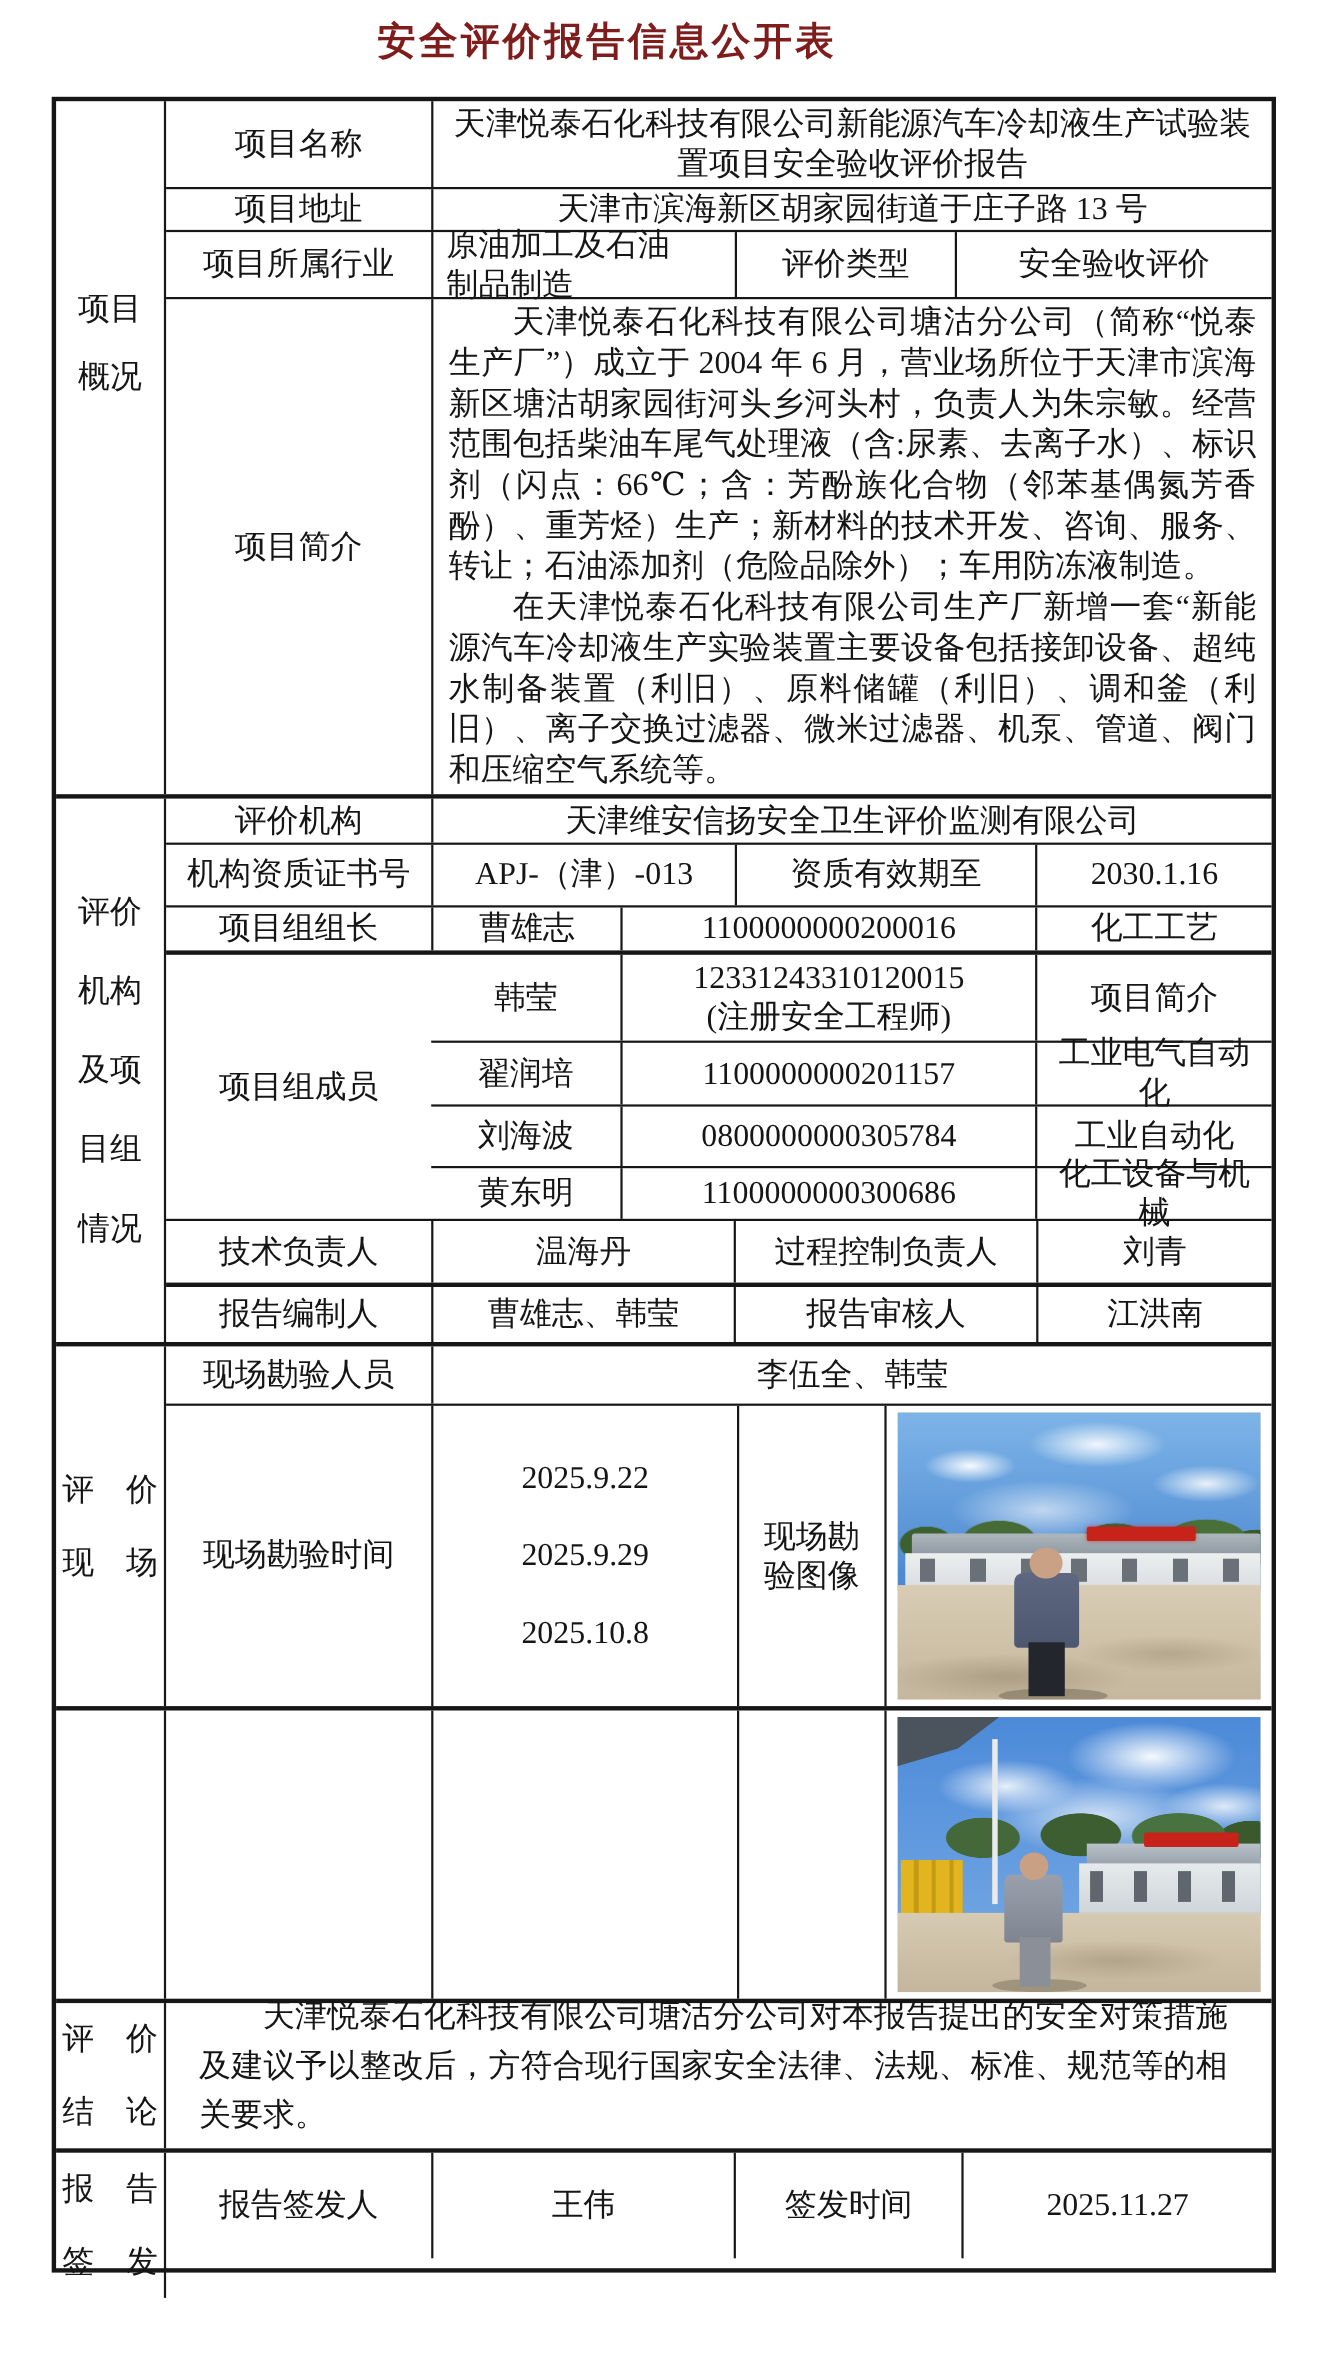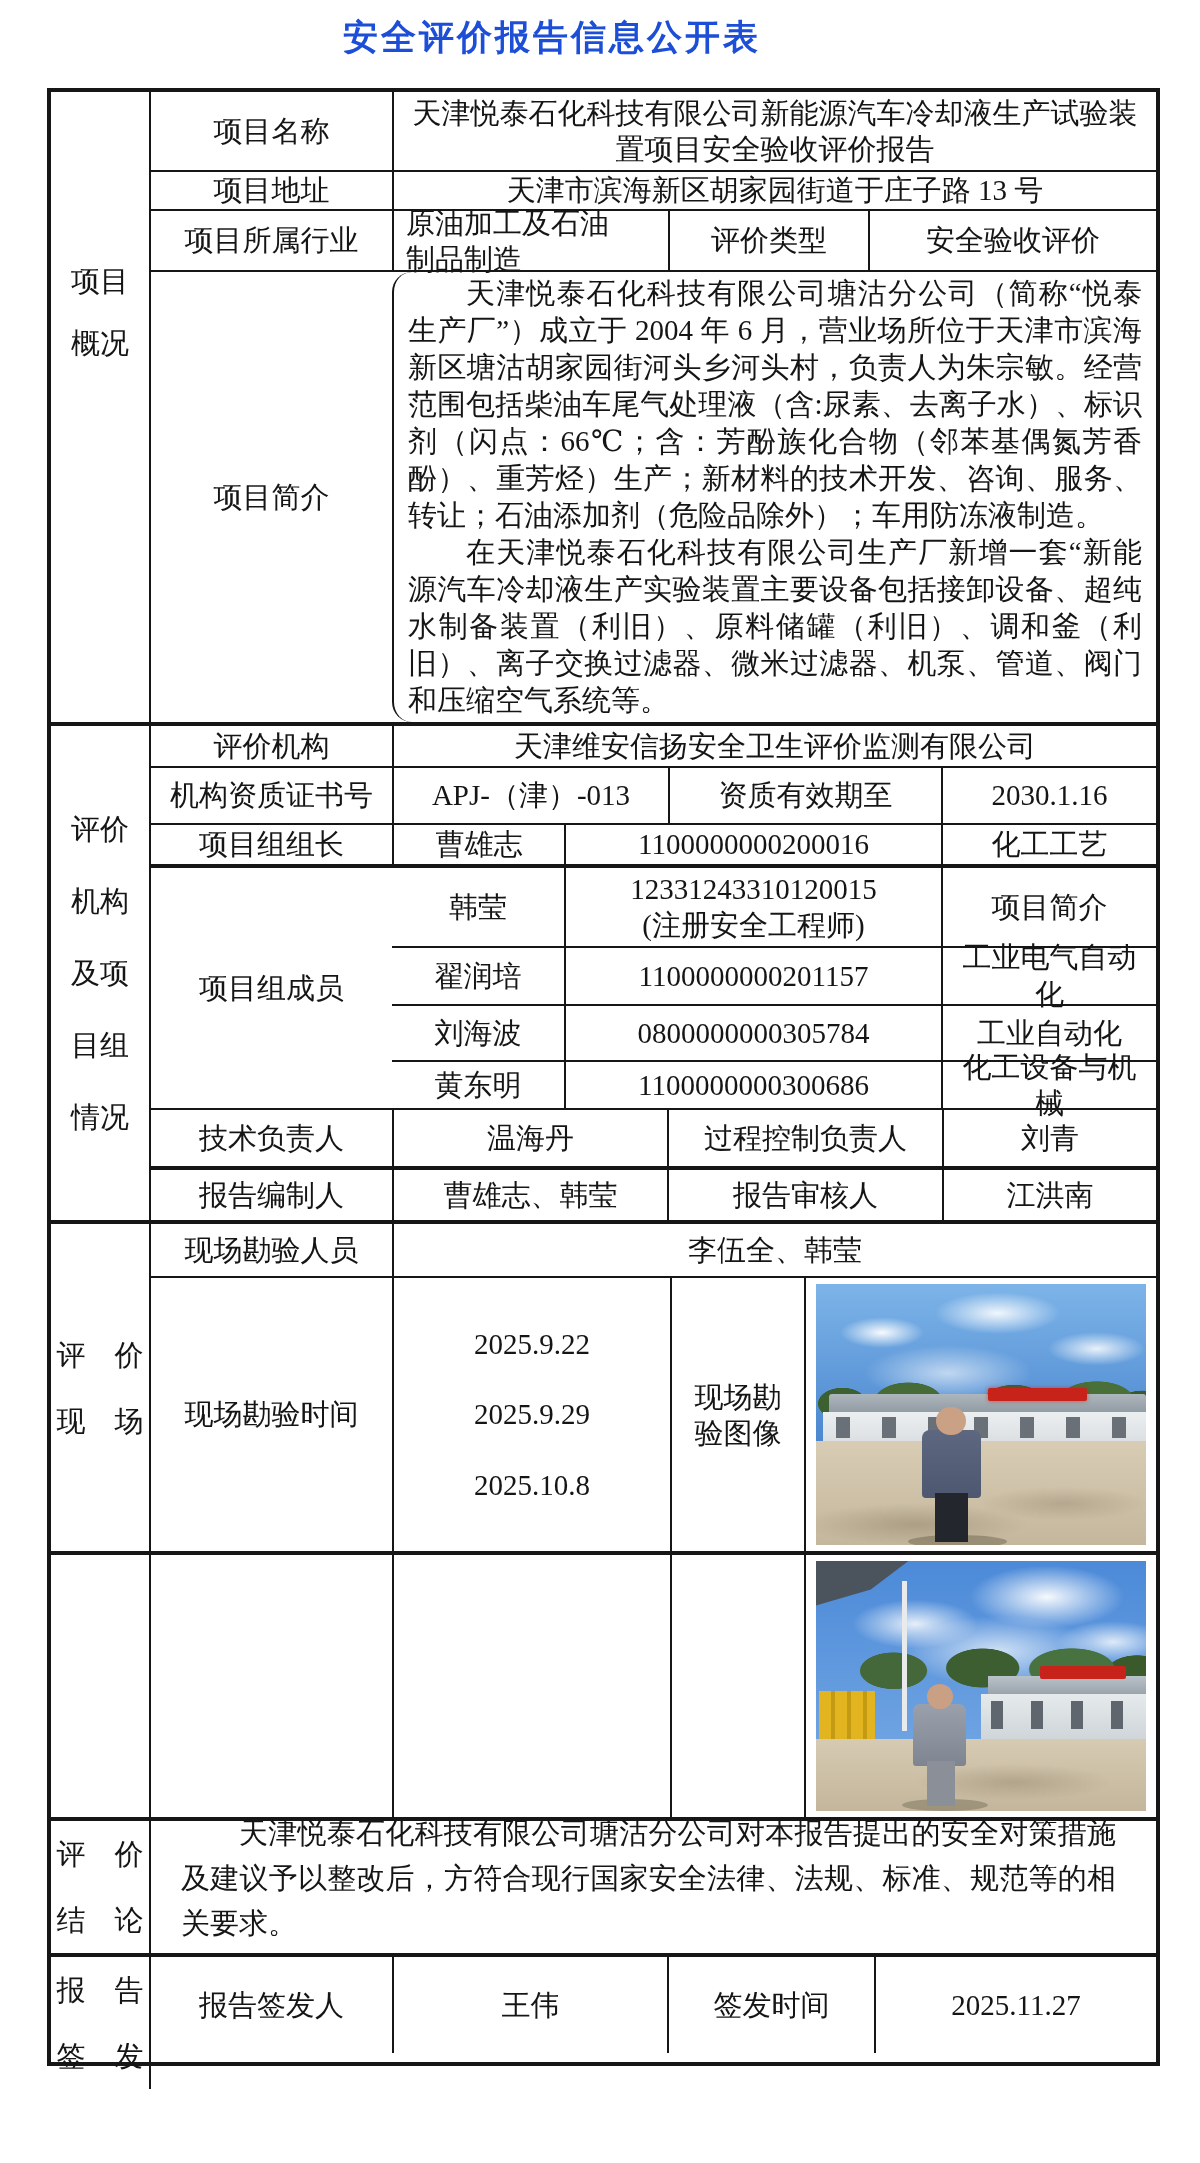--- a/index.html
+++ b/index.html
@@ -1,19 +1,19 @@
 <!DOCTYPE html>
 <html><head>
 <meta charset="utf-8">
 <style>
   html,body{margin:0;padding:0;background:#ffffff;}
   .page{position:relative;width:1200px;height:2163px;background:#fff;overflow:hidden;
         font-family:"Liberation Serif","DejaVu Serif",serif;color:#151515;}
   .doc-title{position:absolute;left:47px;top:14px;width:1010px;text-align:center;
-             font-size:35px;font-weight:bold;letter-spacing:3px;color:#1d4ed8;}
+             font-size:35px;font-weight:bold;letter-spacing:3px;color:#7f1d1d;}
   
   .tbl{position:absolute;left:47px;top:88px;width:1113px;height:1978px;
        border:4px solid #161616;box-sizing:border-box;display:flex;flex-direction:column;
        font-size:29px;line-height:1.25;}
   .sec{display:flex;box-sizing:border-box;}
   .sec + .sec{border-top:4px solid #161616;}
   .sec-label{width:100px;flex:0 0 100px;border-right:2px solid #161616;box-sizing:border-box;
              display:flex;flex-direction:column;align-items:center;justify-content:center;
              text-align:center;}
   .sec-label .ln{display:block;}
@@ -40,21 +40,21 @@
   .r-tech{height:58px;} .r-writer{height:54px;}
   .r-surveyors{height:52px;} .r-survey{height:275px;}
   .r-photo2{height:262px;}
   .r-conclusion{height:115px;} .r-sign{height:96px;}
   
   .secA .r-intro{height:452px;}
   .secA .sec-label{justify-content:flex-start;padding-top:158px;line-height:62px;}
   .secB .sec-label{line-height:72px;}
   .secC .sec-label,.secE .sec-label,.secF .sec-label{line-height:66px;}
   .intro-cell{flex-direction:column;justify-content:center;align-items:stretch;
-              padding:4px 14px;border-radius:20px;}
+              padding:4px 14px;}
   .intro-cell p{margin:0;text-indent:2em;text-align:justify;line-height:37px;font-size:29px;}
   .ind-val{padding:0 36px 0 12px;line-height:36px;}
   .two-line{flex-direction:column;line-height:36px;}
   .dates-cell{flex-direction:column;gap:34px;}
   .photo-cell{padding:6px 10px;}
   .conc-cell{padding:6px 40px 6px 30px;}
   .conc-cell p{margin:0;text-indent:2em;text-align:justify;line-height:45px;}
   [data-bind].opt:empty{display:none;}
   
   .photo{position:relative;width:100%;height:100%;overflow:hidden;background:#cfc3ab;}

